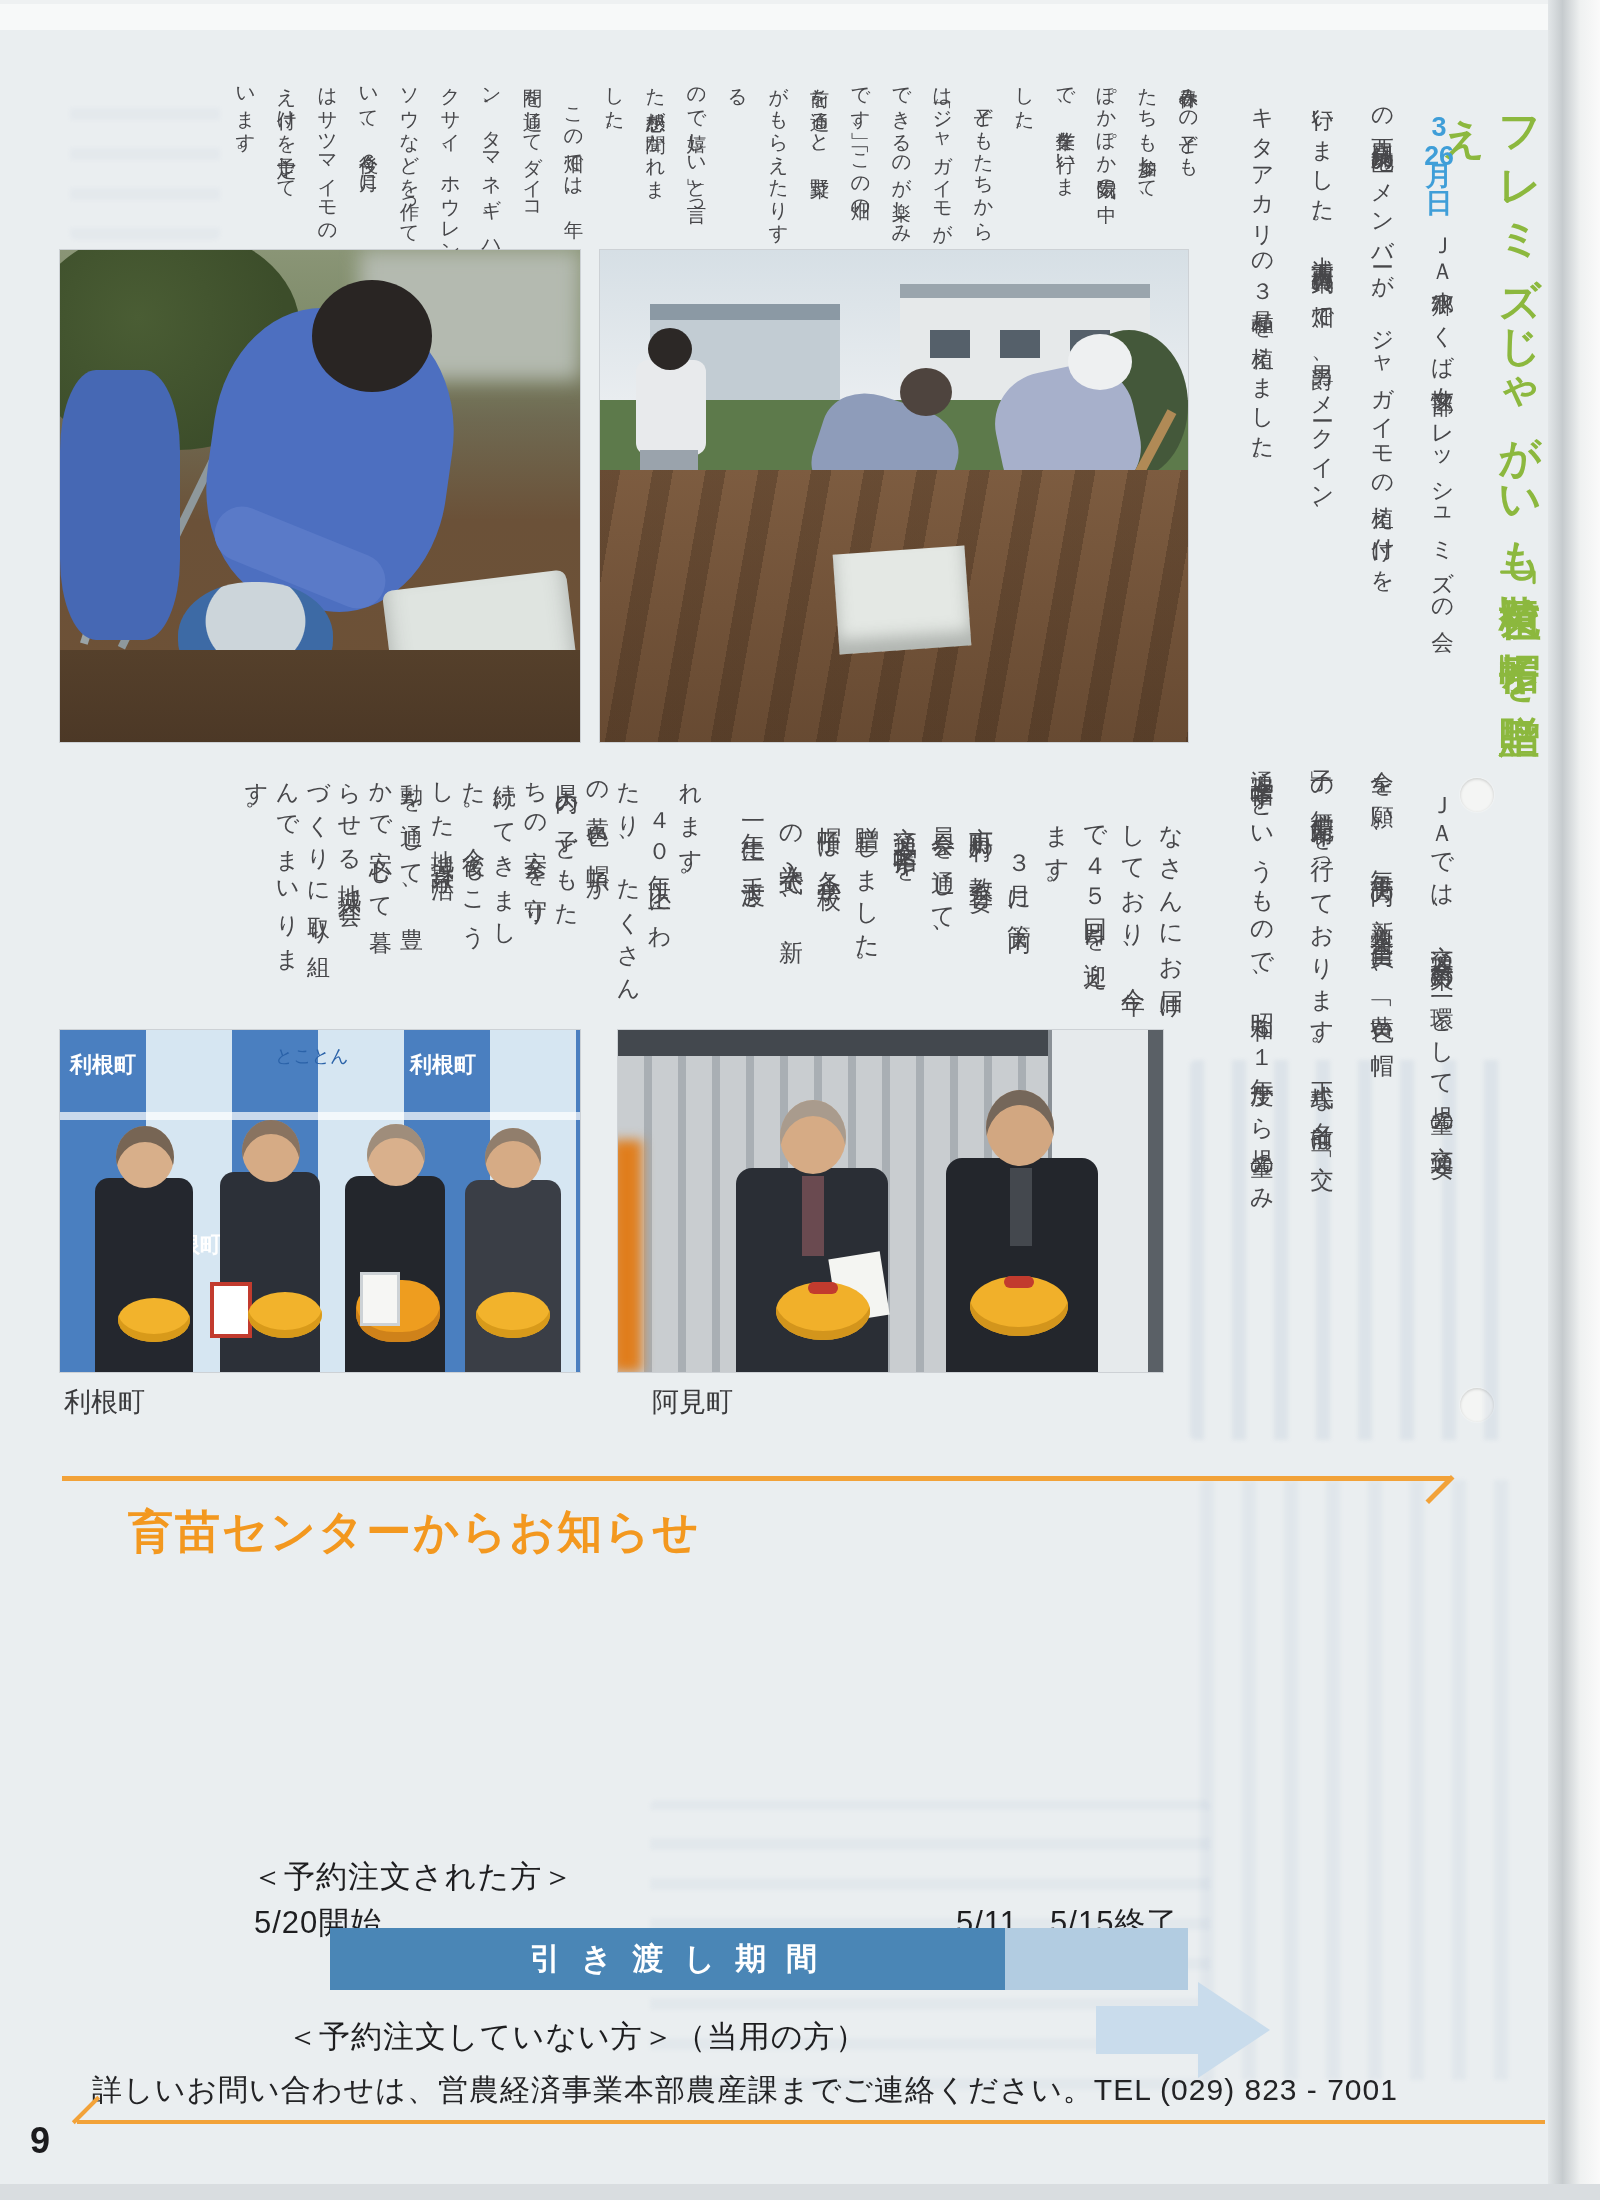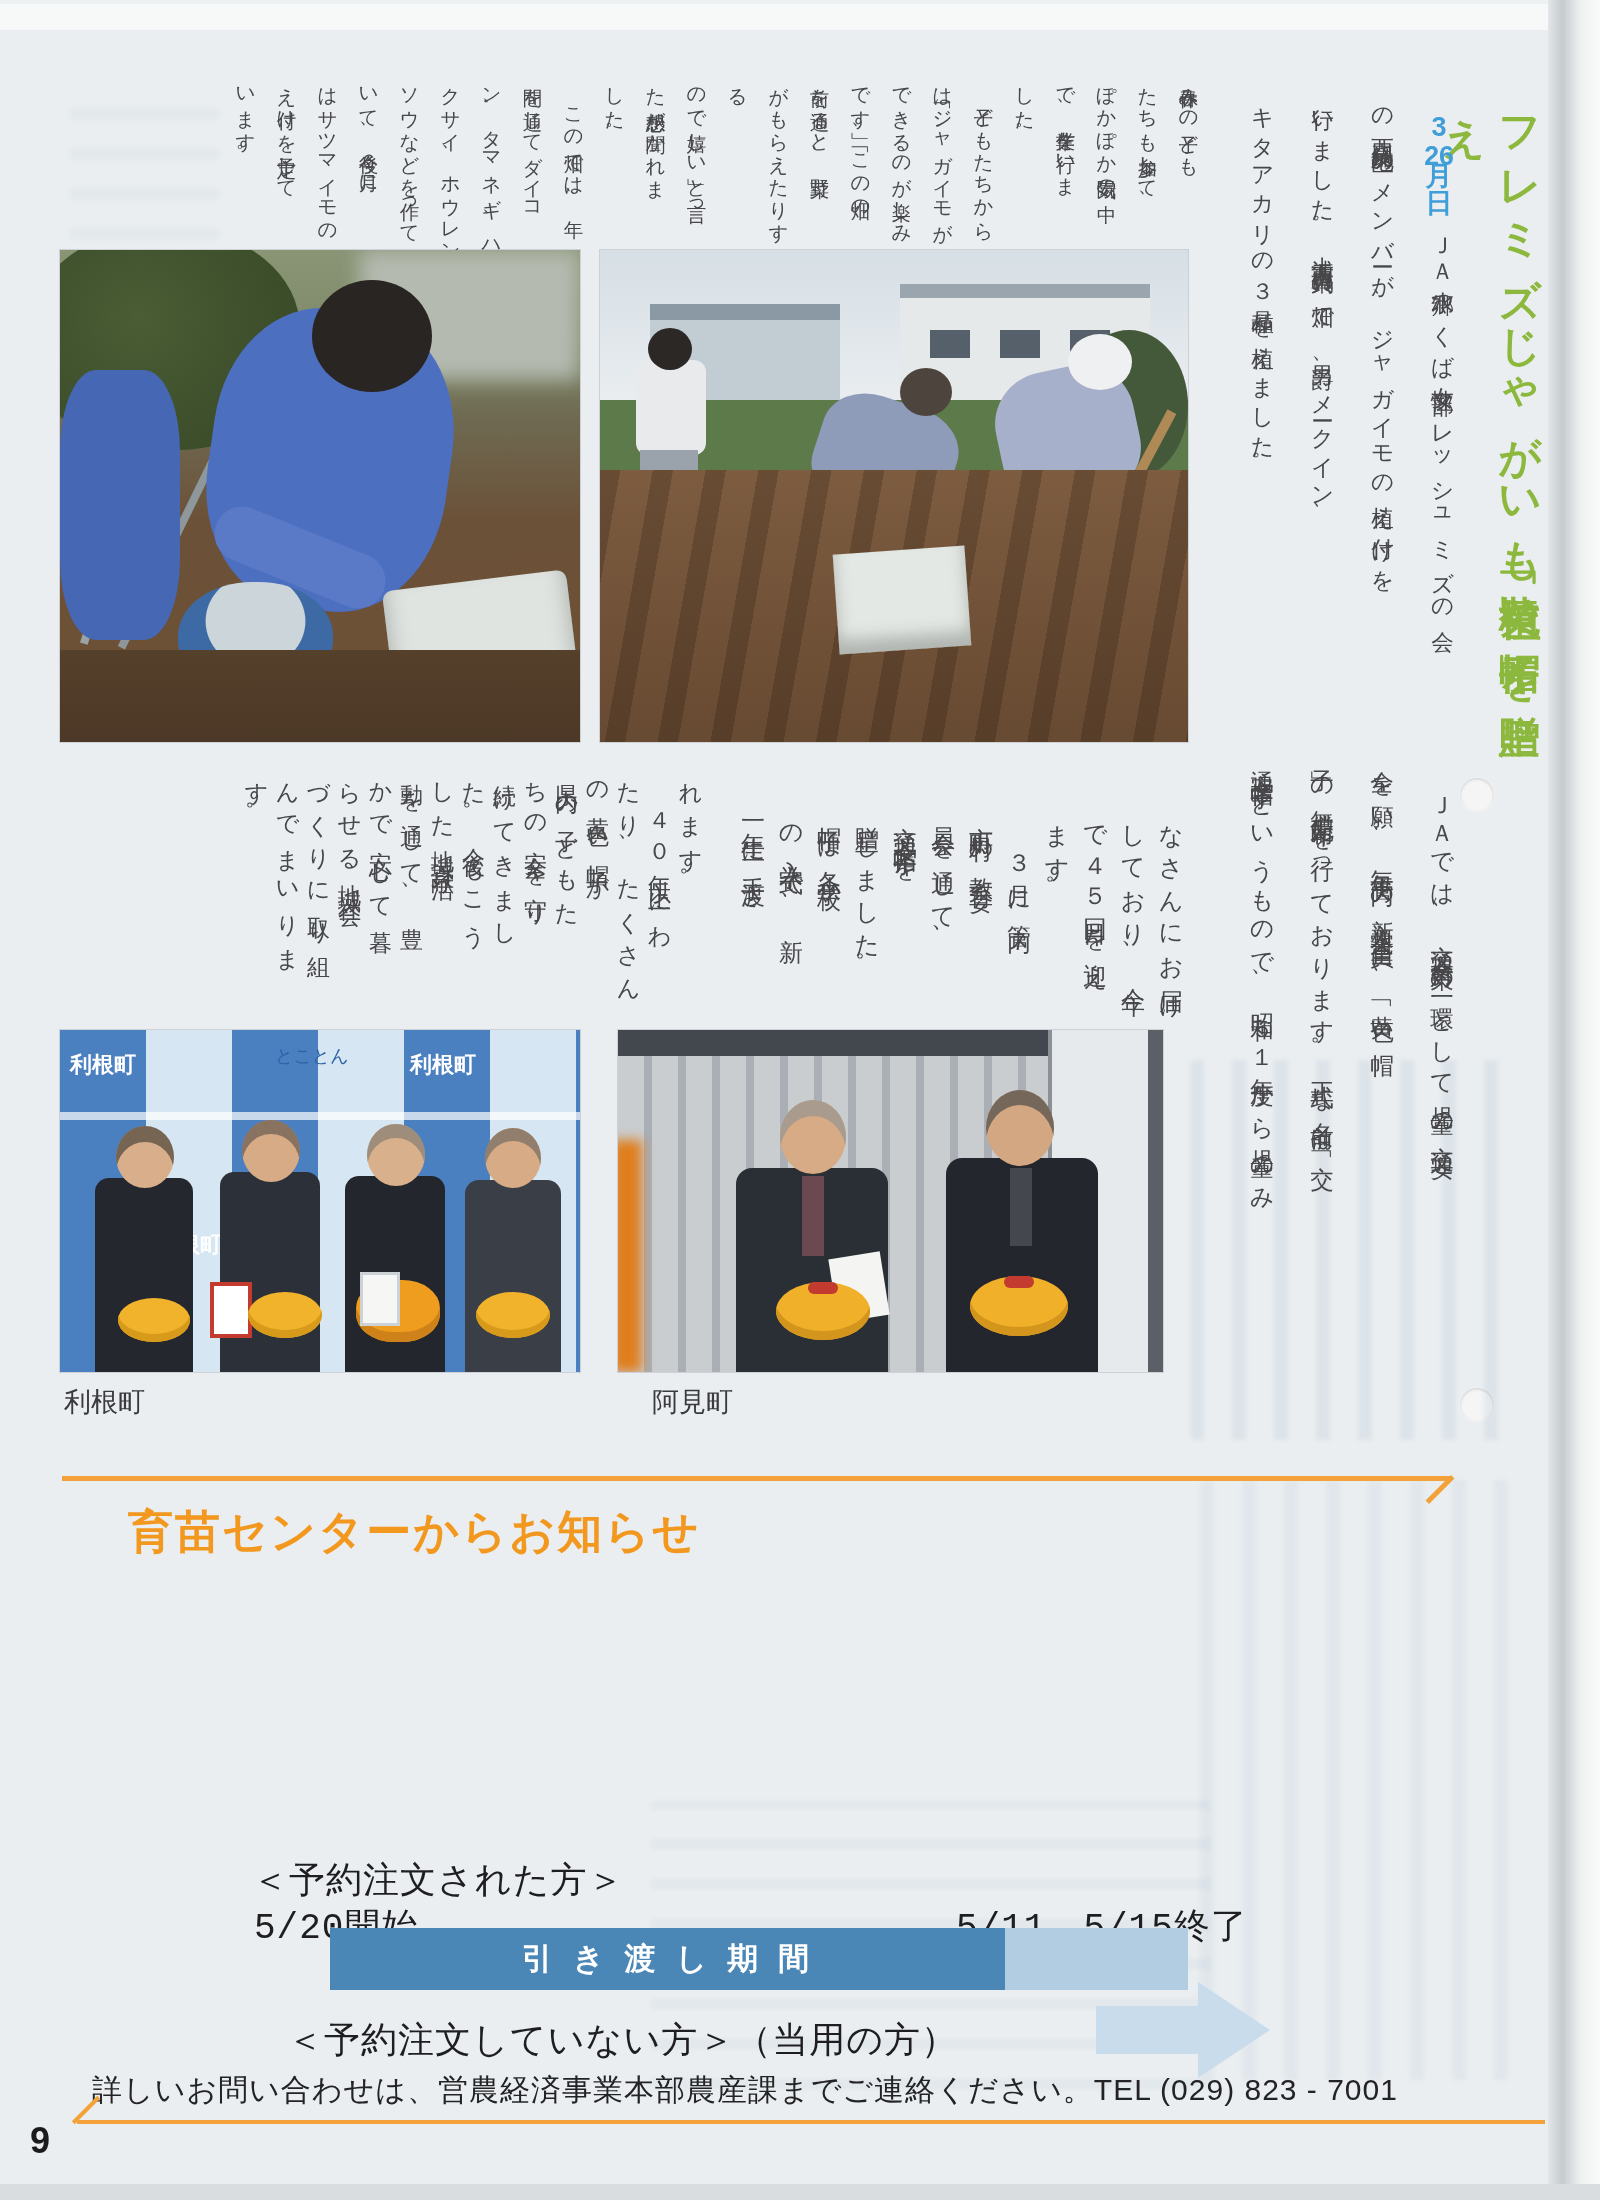--- a/index.html
+++ b/index.html
@@ -27,24 +27,24 @@
   .tcy{text-combine-upright:all;}
   
   .photo{position:absolute;overflow:hidden;box-shadow:0 0 0 1px rgba(120,125,130,.25);}
   .ph{position:absolute;}
   .caption{position:absolute;font-size:27px;color:#3a3a3c;font-family:"Liberation Sans","DejaVu Sans",sans-serif;}
   
   .rule{position:absolute;height:5px;background:#f2a239;}
   .rule-diag{position:absolute;width:36px;height:5px;background:#f2a239;}
   .notice-head{position:absolute;font-size:45px;font-weight:700;color:#f3981f;letter-spacing:2px;}
   .notice-body{position:absolute;font-size:29px;line-height:51px;color:#28282a;white-space:pre-line;letter-spacing:1px;}
-  .sched{position:absolute;font-size:36px;color:#1e1e20;letter-spacing:1px;font-family:Liberation Mono, monospace;}
+  .sched{position:absolute;font-size:31px;color:#1e1e20;letter-spacing:1px;}
   .bar{position:absolute;left:330px;top:1928px;width:858px;height:62px;
        background:linear-gradient(to right,#4a86b6 0,#4a86b6 675px,#b2cce1 675px,#b2cce1 100%);}
-  .bar span{position:absolute;left:8px;top:0;width:675px;height:62px;display:flex;align-items:center;justify-content:center;
+  .bar span{position:absolute;left:16px;top:0;width:675px;height:62px;display:flex;align-items:center;justify-content:center;
        color:#ffffff;font-size:31px;letter-spacing:20px;font-weight:600;}
   .arrow-shaft{position:absolute;left:1096px;top:2006px;width:102px;height:48px;background:#c9dcec;}
   .arrow-head{position:absolute;left:1198px;top:1982px;width:0;height:0;
        border-top:48px solid transparent;border-bottom:48px solid transparent;border-left:72px solid #c9dcec;}
   .contact{position:absolute;font-size:30px;color:#232325;letter-spacing:1px;}
   .pagenum{position:absolute;left:30px;top:2120px;font-size:36px;font-weight:700;color:#1b1b1d;}
 </style>
 </head>
 <body>
 

